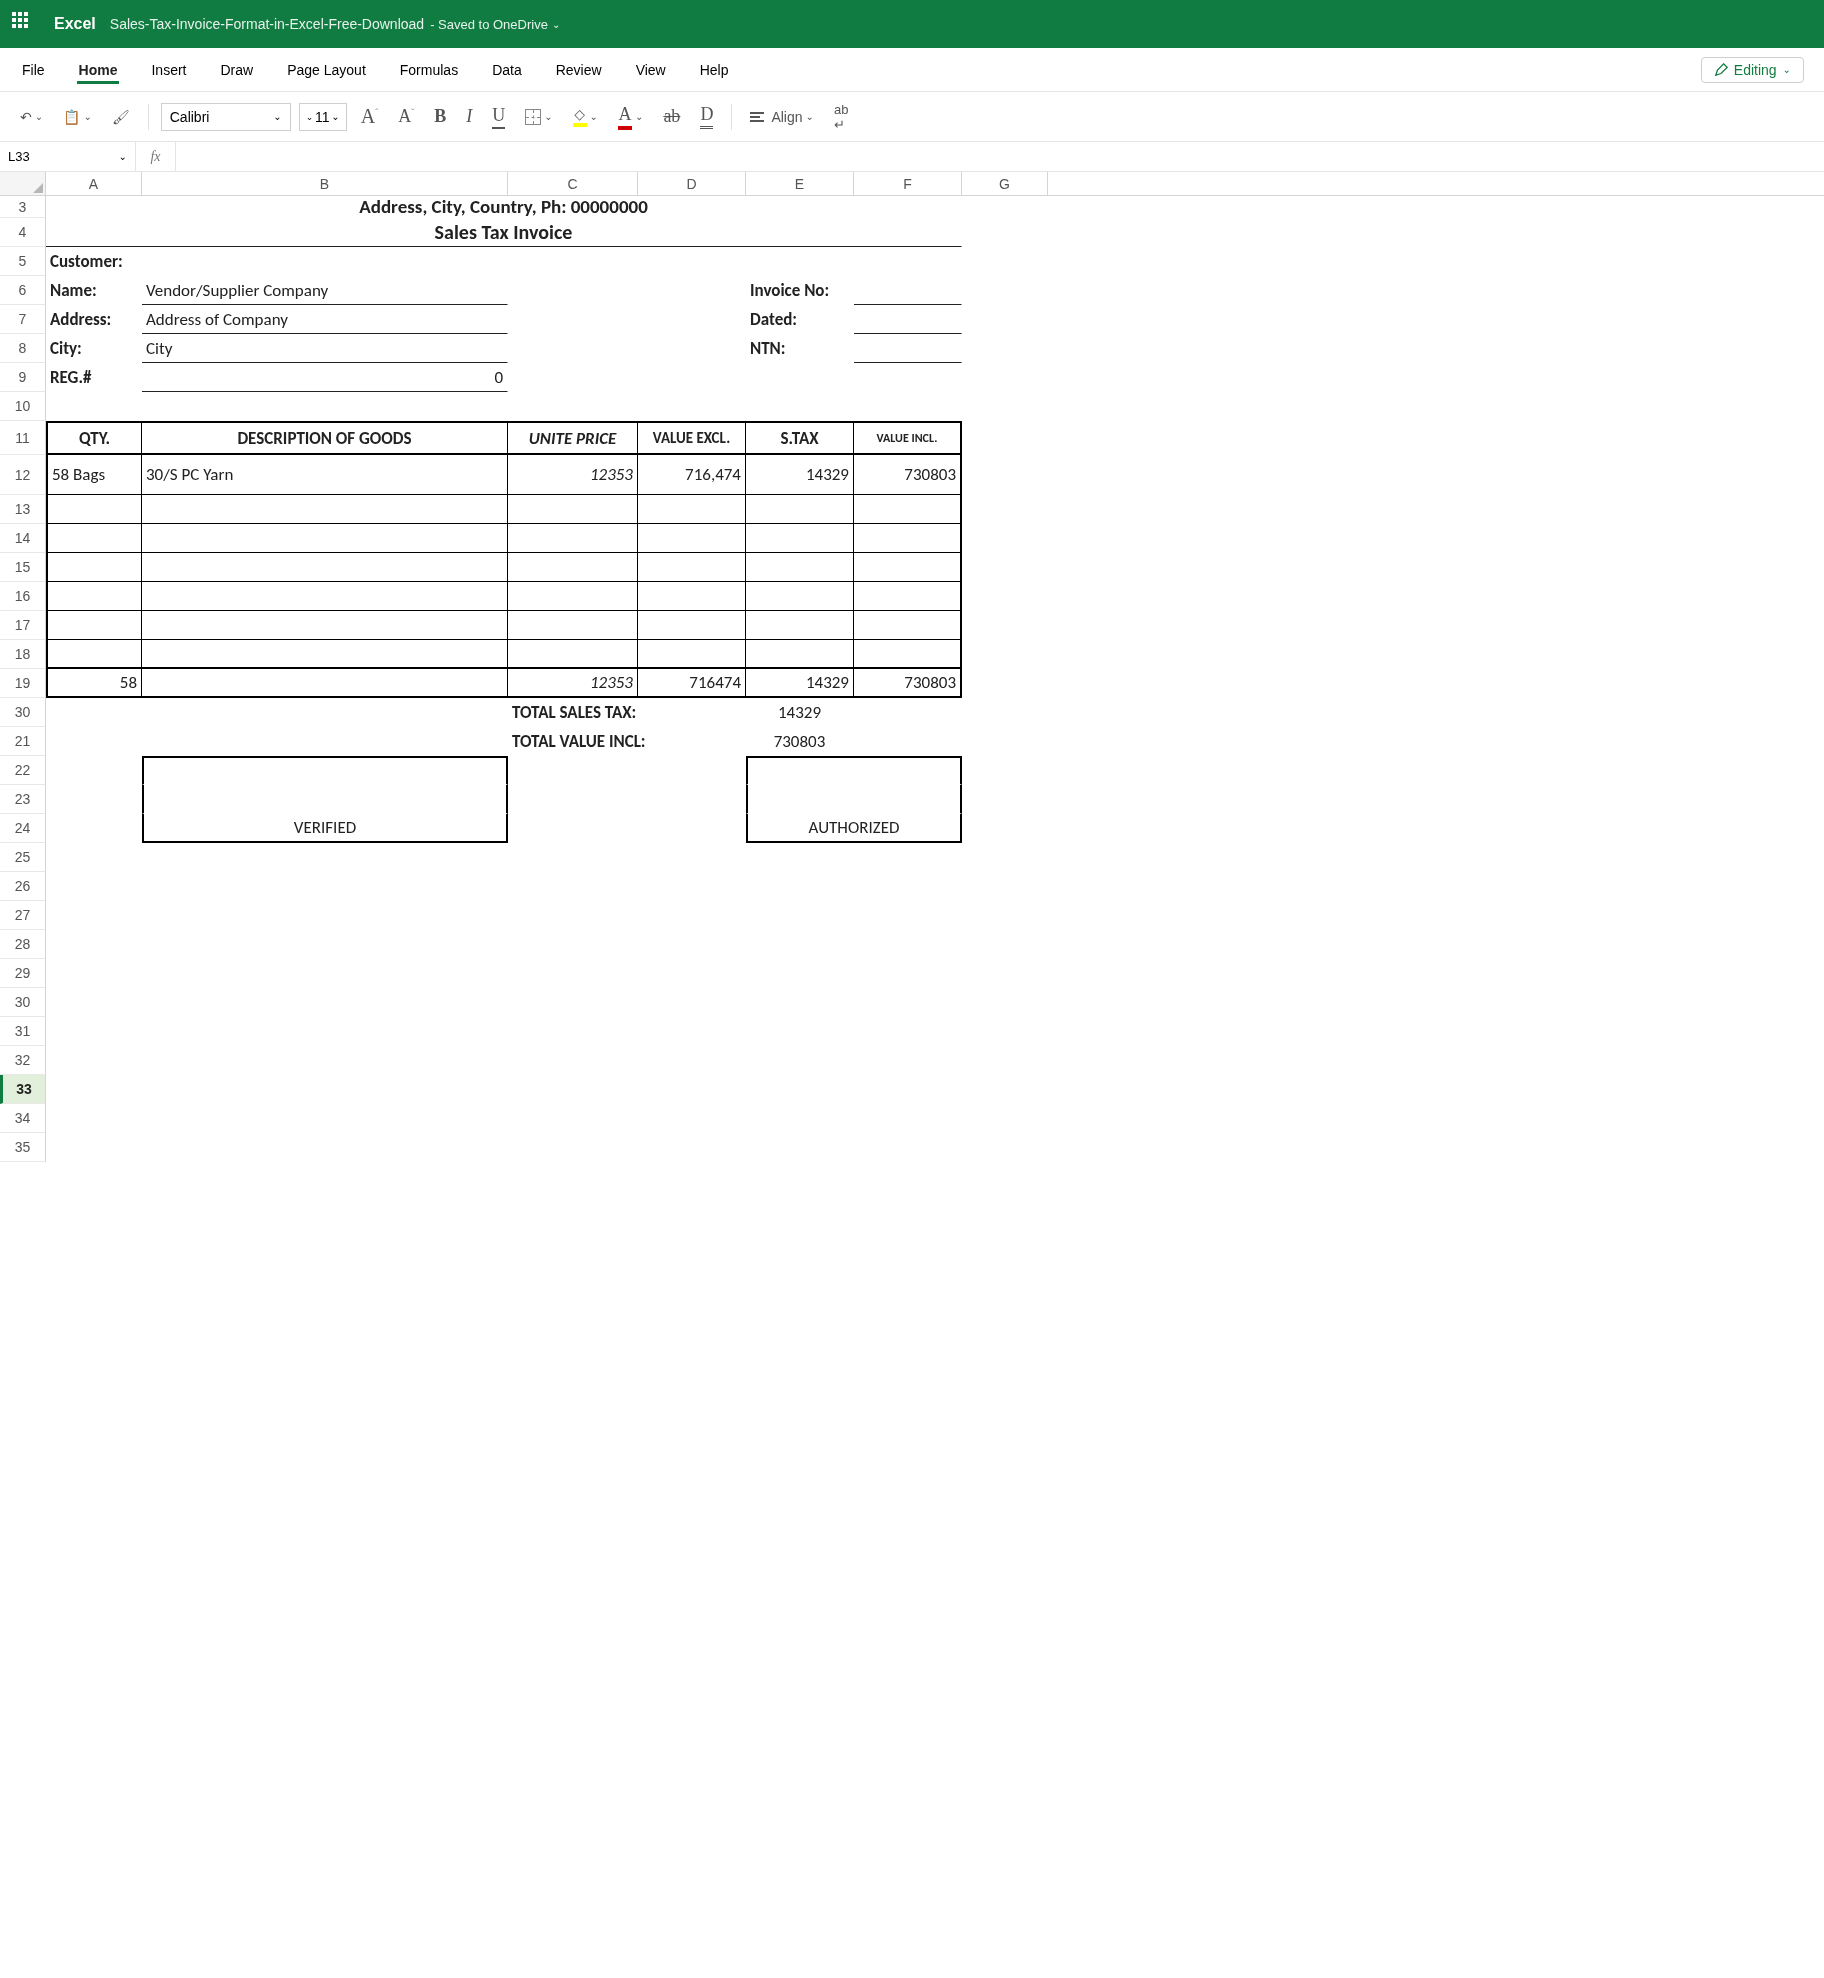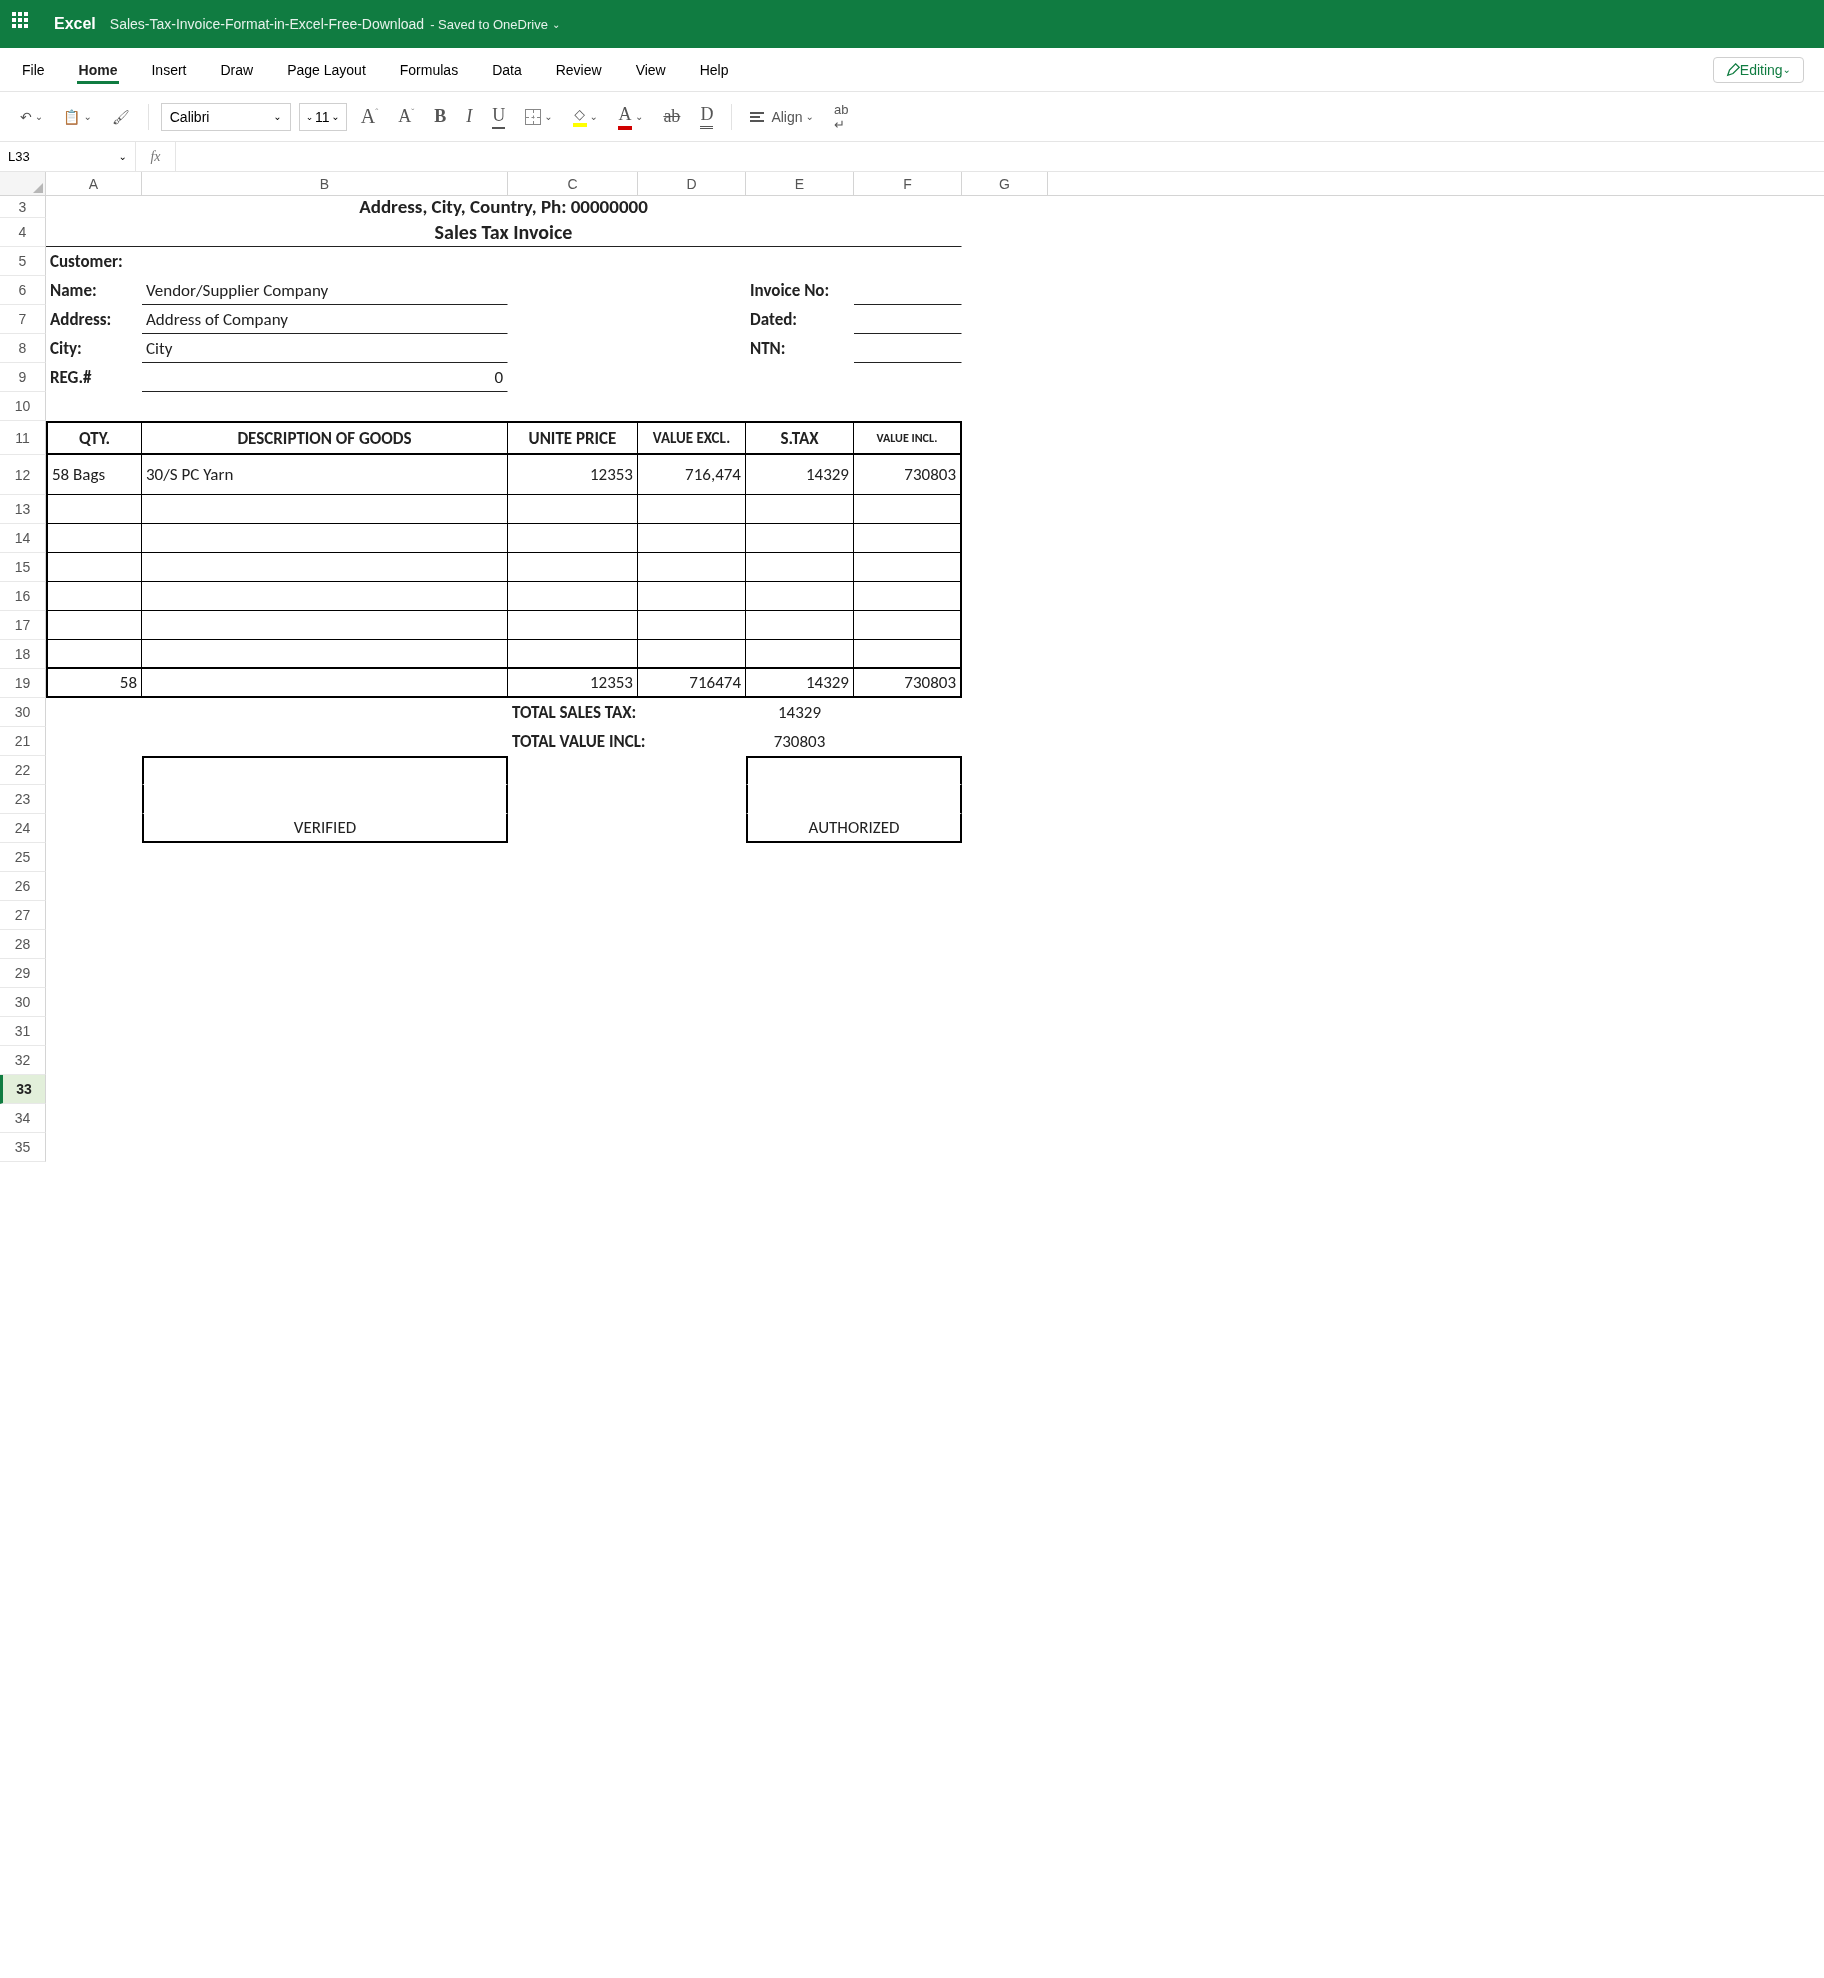--- a/index.html
+++ b/index.html
@@ -11,21 +11,21 @@
   .app-launcher span { background: #fff; width: 4px; height: 4px; }
   .app-name { font-weight: 600; font-size: 16px; margin-right: 14px; }
   .doc-name { font-size: 14px; color: #e6f2eb; }
   .doc-status { font-size: 13px; color: #e6f2eb; margin-left: 6px; display: inline-flex; align-items: center; gap: 4px;}
   .chev { font-size: 10px; }
 
   
   .menubar { height: 44px; border-bottom: 1px solid #e5e5e5; display: flex; align-items: center; padding: 0 20px; gap: 30px; background:#fff;}
   .menu-item { font-size: 14px; color: #000000; cursor: pointer; padding: 6px 2px; }
   .menu-item.active { font-weight:600; color:#222; border-bottom: 3px solid #107c41; padding-bottom:3px;}
-  .editing-btn { margin-left: auto; border: 1px solid #cfcfcf; border-radius: 4px; padding: 4px 12px; color: #107c41; display:flex; align-items:center; gap:0; cursor:pointer; font-size:14px;}
+  .editing-btn { margin-left: auto; border: 1px solid #cfcfcf; border-radius: 4px; padding: 4px 12px; color: #107c41; display:flex; align-items:center; gap:6px; cursor:pointer; font-size:14px;}
   .editing-btn svg { width:14px; height:14px; }
 
   
   .ribbon { height: 50px; display: flex; align-items: center; padding: 0 14px; gap: 8px; border-bottom: 1px solid #e5e5e5;}
   .rib-btn { display:flex; align-items:center; gap:3px; padding:4px 6px; color:#555; cursor:pointer; border-radius:4px;}
   .rib-sep { width:1px; height:26px; background:#e2e2e2; margin:0 4px;}
   .font-name { border:1px solid #cfcfcf; height:28px; width:130px; padding:0 8px; font-size:14px; display:flex; align-items:center; justify-content:space-between; background:#fff;}
   .font-size { border:1px solid #cfcfcf; height:28px; width:48px; padding:0 6px; font-size:14px; display:flex; align-items:center; justify-content:space-between; background:#fff;}
   .rib-icon { font-size:18px; font-family: "Times New Roman", serif; }
   .rib-icon.big { font-size:20px; }
@@ -46,21 +46,21 @@
   .corner::after { content:""; position:absolute; right:2px; bottom:2px; border-left:10px solid transparent; border-bottom:10px solid #b7b7b7;}
   .col-h { border-right:1px solid #d4d4d4; display:flex; align-items:center; justify-content:center; font-size:14px; color:#555; cursor:pointer;}
   .cA{width:96px;} .cB{width:366px;} .cC{width:130px;} .cD{width:108px;} .cE{width:108px;} .cF{width:108px;} .cG{width:86px;}
 
   .rows { }
   .row { display:flex; height:29px; }
   .row-h { width:46px; border-right:1px solid #d4d4d4; border-bottom:1px solid #e8e8e8; display:flex; align-items:center; justify-content:center; font-size:14px; color:#555; background:#fff; cursor:pointer;}
   .row-h.sel { background:#e2efda; border-left:3px solid #107c41; font-weight:600; color:#222;}
   .cells { display:flex; flex:1; position:relative; }
   .cell { border-right:1px solid transparent; border-bottom:1px solid transparent; display:flex; align-items:center; padding:0 4px; font-size:17px; font-family: Calibri,"Segoe UI",Arial,sans-serif; color:#222;}
-  .wA{width:96px;} .wB{width:366px;} .wC{width:130px;} .wD{width:108px;} .wE{width:108px;} .wF{width:108px;} .wG{width:86px;}
+  .wA{width:96px;} .wB{width:366px;} .wC{width:130px;font-style:italic;} .wD{width:108px;} .wE{width:108px;} .wF{width:108px;} .wG{width:86px;}
 
   .bold { font-weight:700; }
   .center { justify-content:center; }
   .right { justify-content:flex-end; }
   .bb-thin { border-bottom:1px solid #222 !important; }
   .bt-thick { border-top:2px solid #000; }
   .bl-thick { border-left:2px solid #000; }
   .br-thick { border-right:2px solid #000; }
   .bb-thick { border-bottom:2px solid #000 !important; }
   .br-thin { border-right:1px solid #000; }

